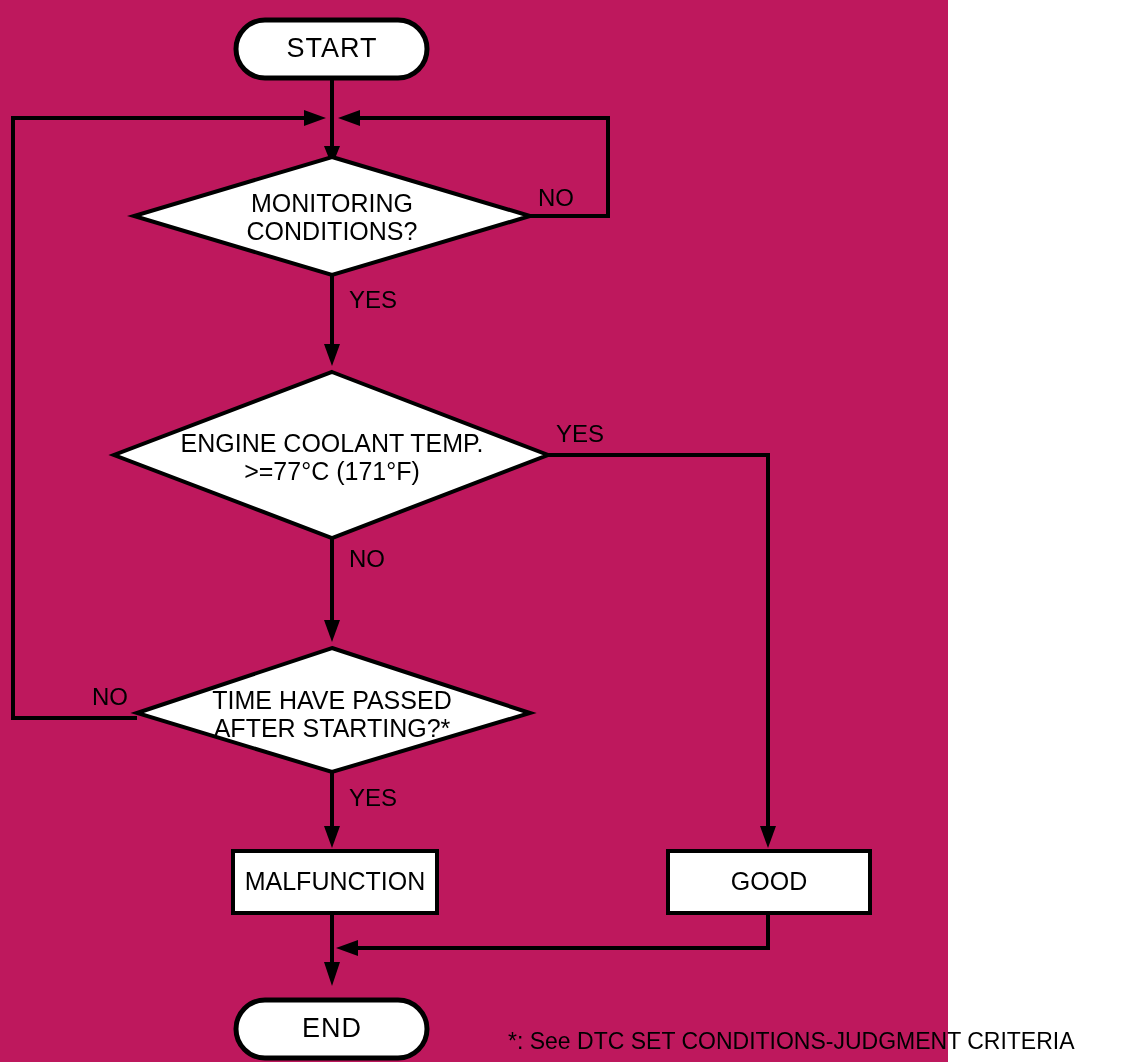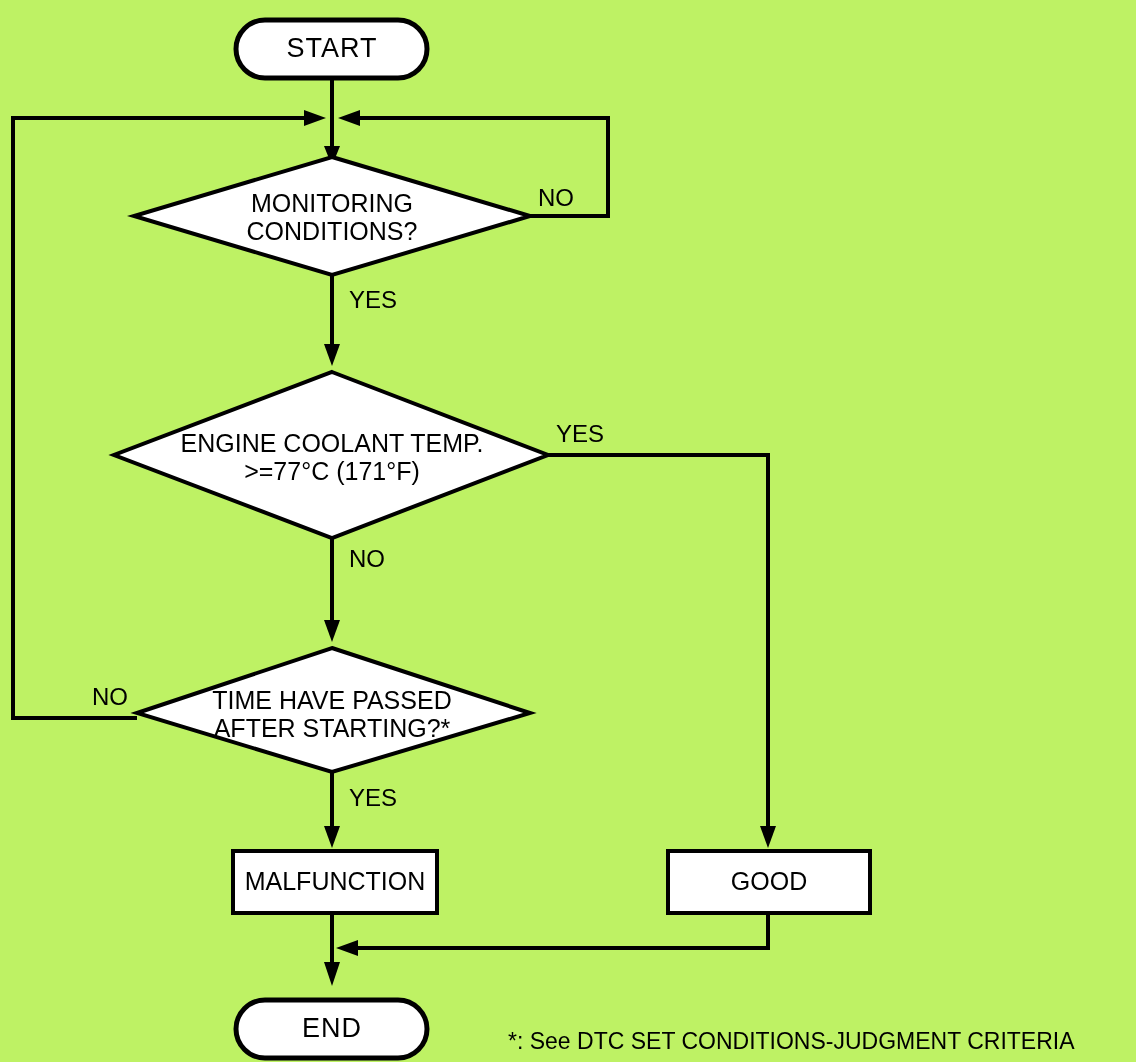--- a/index.html
+++ b/index.html
@@ -2,23 +2,23 @@
 <html><head>
 <meta charset="utf-8">
 <style>
   html, body {
     margin: 0;
     padding: 0;
     background: #ffffff;
   }
   #flowchart-root {
     position: relative;
-    width: 1136px;
+    width: 948px;
     height: 1062px;
-    background: #bef264;
+    background: #be185d;
     font-family: "Liberation Sans", sans-serif;
   }
   svg#flow-svg {
     display: block;
     width: 1136px;
     height: 1062px;
   }
   .node-shape {
     fill: #ffffff;
     stroke: #000000;

